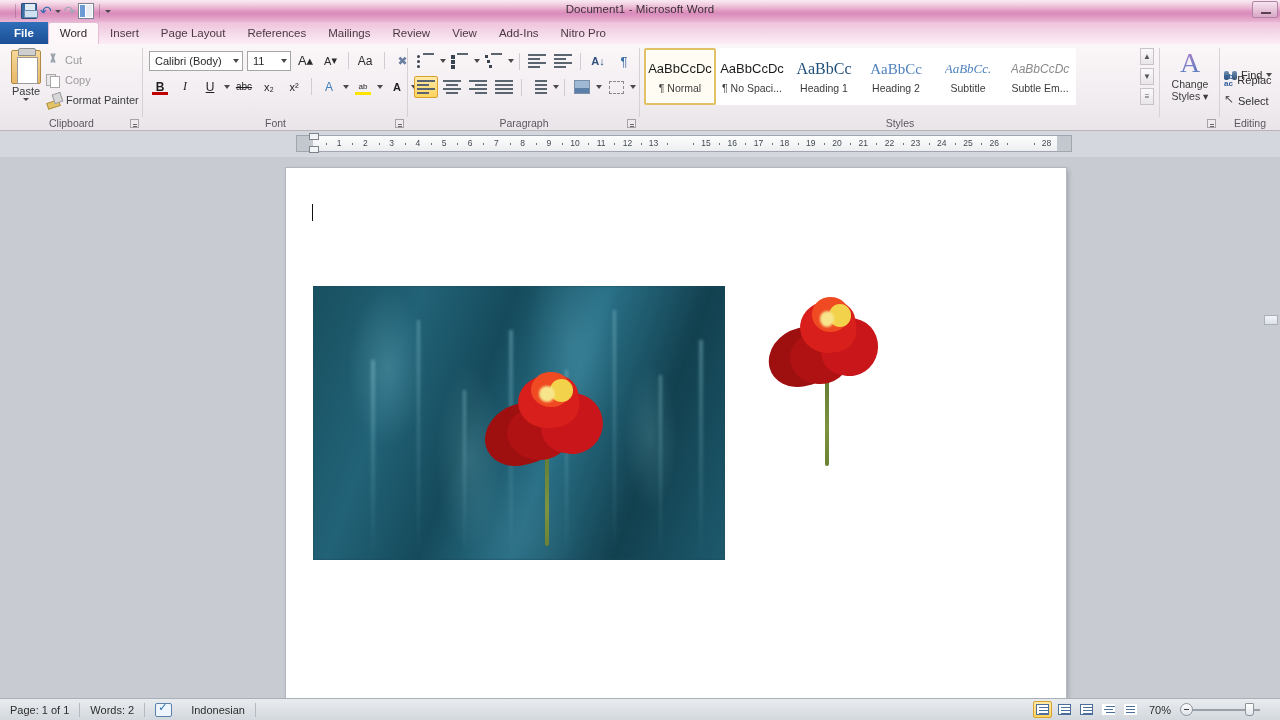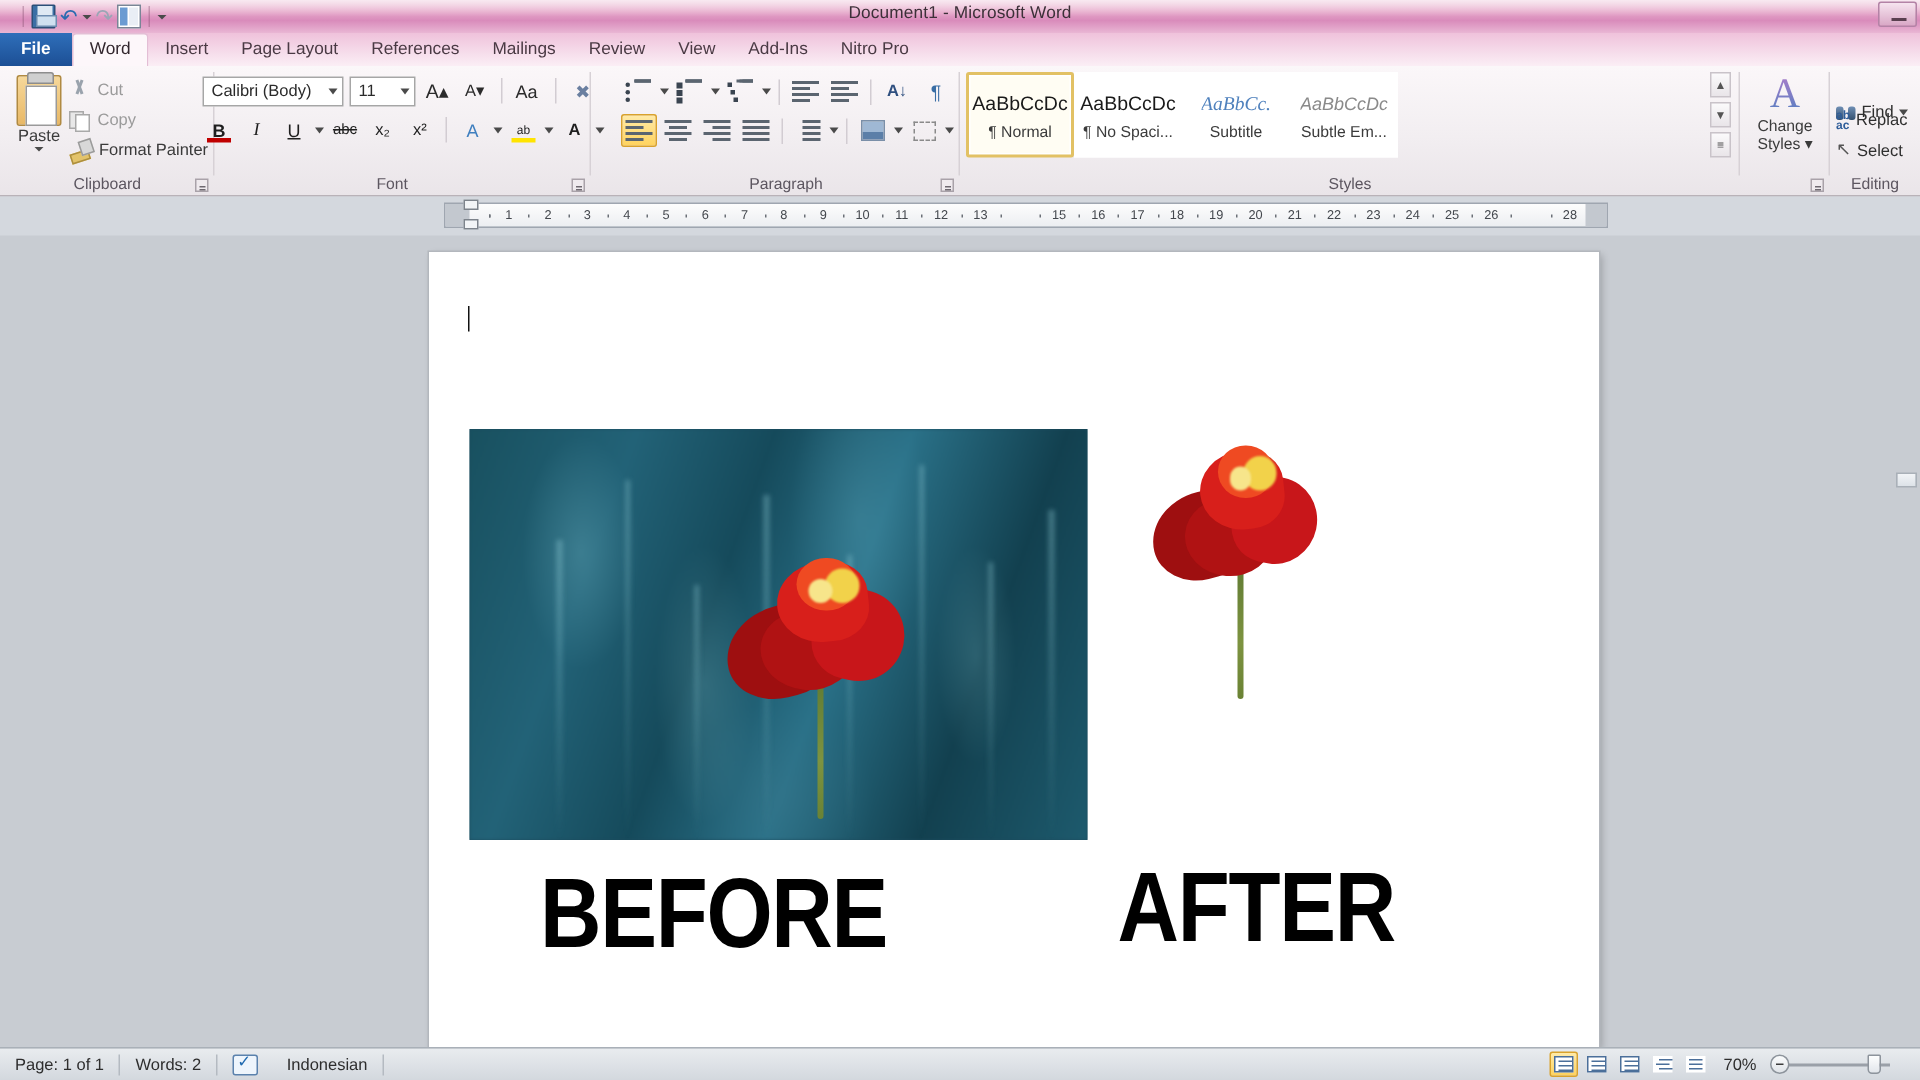--- a/index.html
+++ b/index.html
@@ -96,21 +96,21 @@
   .sciss:before,.sciss:after{ content:""; position:absolute; left:6px; top:0; width:2px; height:10px; background:#9aa3ad; }
   .sciss:before{ transform:rotate(20deg);} .sciss:after{ transform:rotate(-20deg);}
   .copyic { width:14px; height:14px; position:relative; }
   .copyic:before{ content:""; position:absolute; left:0; top:1px; width:8px; height:10px; background:#e8e8e8; border:1px solid #a9a9a9; }
   .copyic:after{ content:""; position:absolute; left:4px; top:3px; width:8px; height:10px; background:#fff; border:1px solid #a9a9a9; }
   .brushic { width:15px; height:14px; position:relative; }
   .brushic:before{ content:""; position:absolute; left:1px; top:8px; width:11px; height:5px; background:#e3c36a; border:1px solid #ad8f3e; transform:rotate(-18deg); }
   .brushic:after{ content:""; position:absolute; left:7px; top:0px; width:7px; height:8px; background:#d8d8d8; border:1px solid #9b9b9b; transform:rotate(-18deg); }
 
   
-  #grp-font { left:129px; width:265px; }
+  #grp-font { left:143px; width:265px; }
   .fontrow1 { position:absolute; left:6px; top:6px; display:flex; align-items:center; gap:4px; }
   .combo { height:20px; border:1px solid #a6a6a6; background:#fff; display:flex; align-items:center;
            padding:0 3px 0 5px; font-size:11px; color:#2a2a2a; }
   .combo .cv { flex:1; white-space:nowrap; overflow:hidden; }
   .combo .cc { width:0;height:0;border-left:3px solid transparent;border-right:3px solid transparent;border-top:4px solid #4a4a4a; margin-left:6px;}
   .fontname { width:94px; }
   .fontsize { width:44px; }
   .btnico { min-width:21px; height:21px; display:flex; align-items:center; justify-content:center;
             font-size:12px; color:#2b2b2b; cursor:default; border:1px solid transparent; border-radius:2px;}
   .grow { font-size:13px; } .shrink{ font-size:11px; }
@@ -518,20 +518,28 @@
 
     <div class="grp" id="grp-styles">
       <div class="stylegal">
         <div class="stylebox sel">
           <div class="sp">AaBbCcDc</div>
           <div class="sn">¶ Normal</div>
         </div>
         <div class="stylebox">
           <div class="sp">AaBbCcDc</div>
           <div class="sn">¶ No Spaci...</div>
+        </div>
+        <div class="stylebox">
+          <div class="sp h1">AaBbCс</div>
+          <div class="sn">Heading 1</div>
+        </div>
+        <div class="stylebox">
+          <div class="sp h2">AaBbCc</div>
+          <div class="sn">Heading 2</div>
         </div>
         <div class="stylebox">
           <div class="sp sub">AaBbCc.</div>
           <div class="sn">Subtitle</div>
         </div>
         <div class="stylebox">
           <div class="sp subem">AaBbCcDc</div>
           <div class="sn">Subtle Em...</div>
         </div>
       </div>
@@ -677,24 +685,20 @@
             <div class="pl p4"></div>
             <div class="pl p3"></div>
             <div class="pl p2"></div>
             <div class="pl p5"></div>
             <div class="pl core"></div>
             <div class="pl core2"></div>
           </div>
         </div>
       </div>
 
-      <div class="captions">
-        <div class="cap" id="cap-before">BEFORE</div>
-        <div class="cap" id="cap-after">AFTER</div>
-      </div>
     </div>
     <div class="splitbtn"></div>
   </div>
 
   <div class="statusbar">
     <div class="sb">Page: 1 of 1</div>
     <div class="sbsep"></div>
     <div class="sb">Words: 2</div>
     <div class="sbsep"></div>
     <div class="sb">

